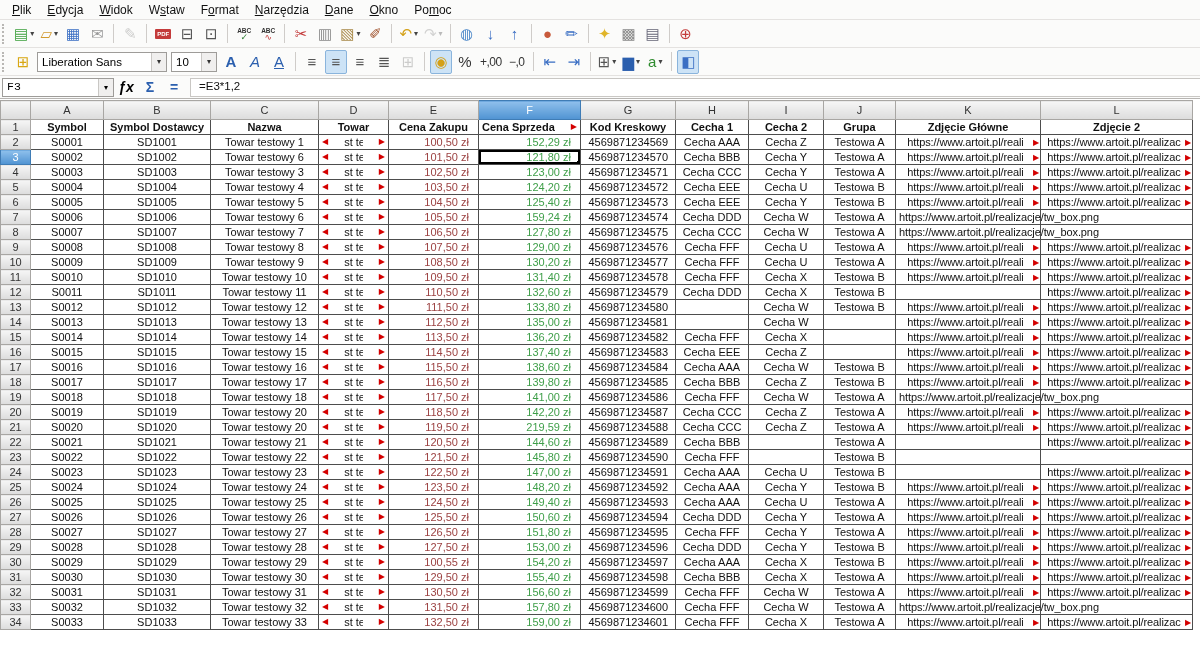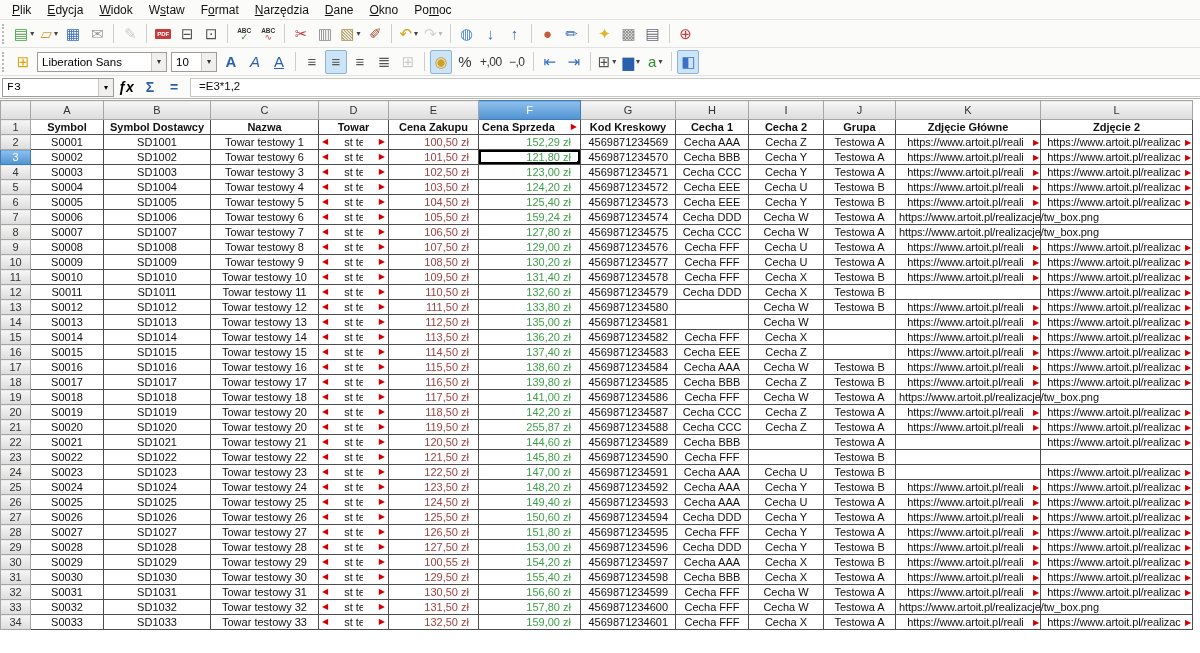--- a/index.html
+++ b/index.html
@@ -883,21 +883,21 @@
           <td class="c ">SD1020</td>
           <td class="c ">Towar testowy 20</td>
           <td class="c ">
             <span class="clipwrap">
               <span class="clipmark">◀</span>
               <span class="mid">st testowy t</span>
               <span class="clipmark">▶</span>
             </span>
           </td>
           <td class="c right buy">119,50 zł</td>
-          <td class="c right sell">255,87 zł</td>
+          <td class="c right sell">219,59 zł</td>
           <td class="c kod">4569871234588</td>
           <td class="c ">Cecha CCC</td>
           <td class="c ">Cecha Z</td>
           <td class="c ">Testowa A</td>
           <td class="c url">
             <span class="urlwrap">
               <span class="mid">https://www.artoit.pl/reali</span>
               <span class="hmark">▶</span>
             </span>
           </td>

